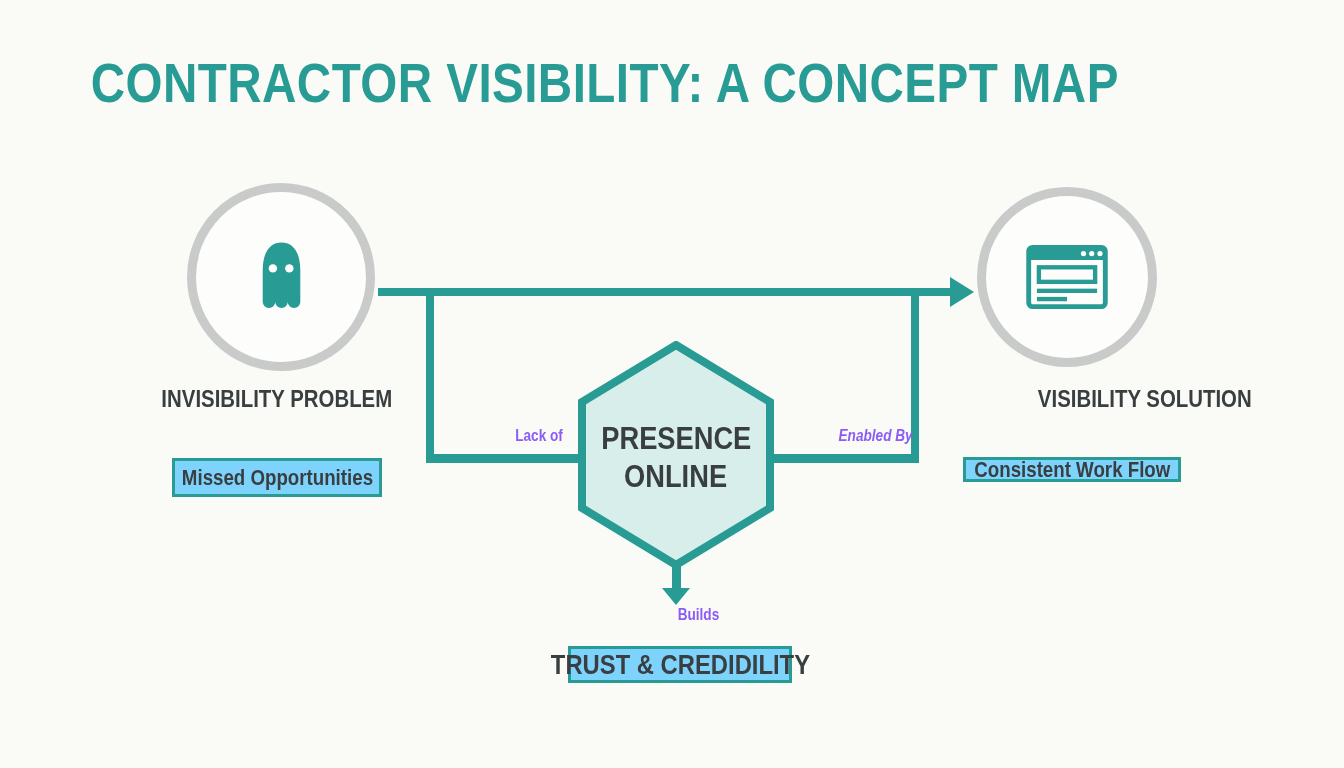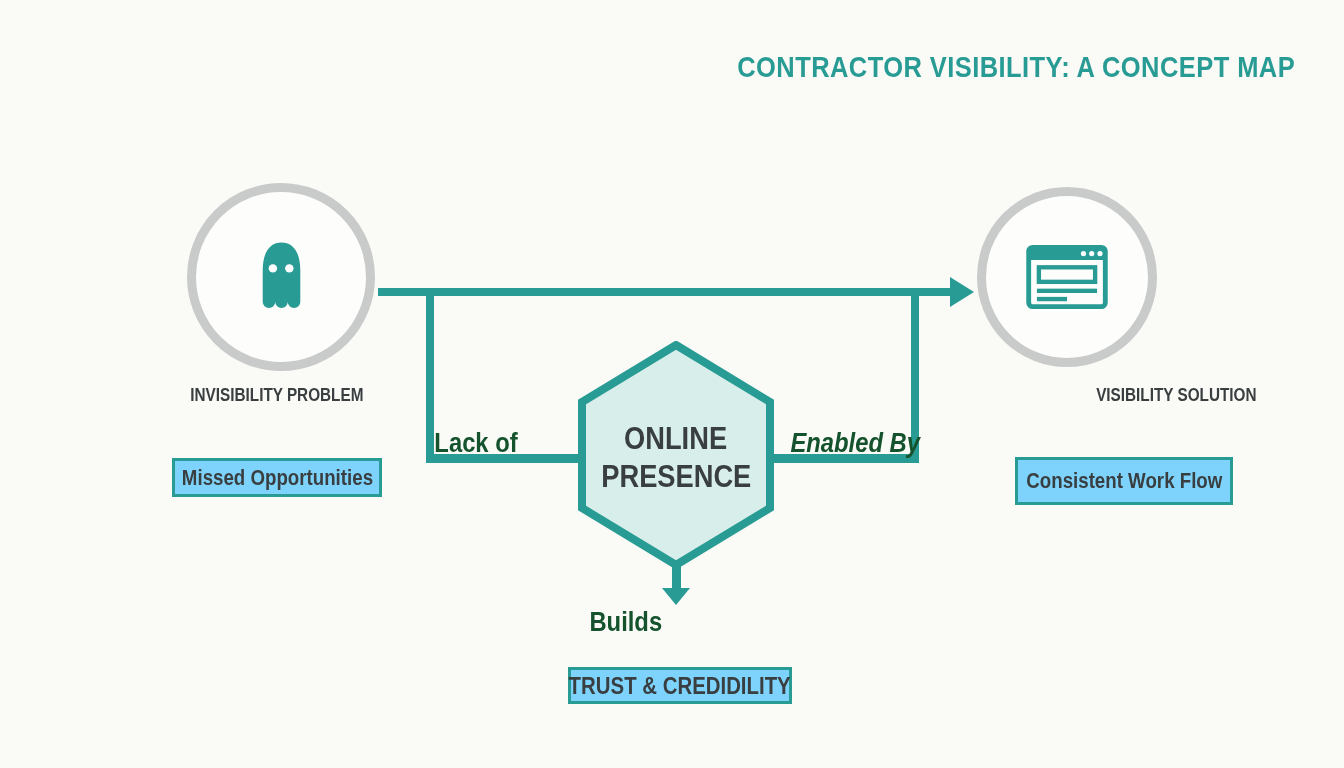--- a/index.html
+++ b/index.html
@@ -19,22 +19,22 @@
     transform: scaleX(0.85);
     transform-origin: center;
     white-space: nowrap;
   }
 
   .title {
     position: absolute;
     top: 50px;
     left: 0;
     width: 100%;
-    text-align: right;
-    font-size: 30px;
+    text-align: left;
+    font-size: 56px;
     font-weight: bold;
     color: #289c94;
     letter-spacing: 0.5px;
   }
 
   .circle {
     position: absolute;
     border-radius: 50%;
     border: 9px solid #c9cbca;
     background: #fdfdfc;
@@ -42,40 +42,40 @@
     align-items: center;
     justify-content: center;
   }
   .left-circle  { left: 187px; top: 183px; width: 188px; height: 188px; }
   .right-circle { left: 977px; top: 187px; width: 180px; height: 180px; }
 
   .heading {
     position: absolute;
     width: 400px;
     text-align: center;
-    font-size: 18px;
+    font-size: 24px;
     font-weight: bold;
     color: #393e41;
   }
   .left-heading  { left: 77px;  top: 385px; }
   .right-heading { left: 871px; top: 385px; text-align: right; }
 
   .tag-box {
     position: absolute;
     border: 3px solid #289c94;
     background: #7dd3fc;
     display: flex;
     align-items: center;
     justify-content: center;
     font-weight: bold;
     color: #393e41;
   }
   .left-box  { left: 172px; top: 458px; width: 210px; height: 39px; font-size: 22px; }
-  .right-box { left: 1015px; top: 457px; width: 218px; height: 48px; font-size: 22px; }
-  .trust-box { left: 568px; top: 646px; width: 224px; height: 37px; font-size: 24px; margin-top: 21px; }
+  .right-box { left: 963px; top: 457px; width: 218px; height: 25px; font-size: 22px; }
+  .trust-box { left: 568px; top: 646px; width: 224px; height: 37px; font-size: 28px; }
 
   .line { position: absolute; background: #289c94; }
   .main-arrow-shaft { left: 378px; top: 288px; width: 574px; height: 8px; }
   .left-vert        { left: 426px; top: 288px; width: 8px;   height: 175px; }
   .left-horiz       { left: 426px; top: 454px; width: 160px; height: 9px; }
   .right-vert       { left: 911px; top: 288px; width: 8px;   height: 175px; }
   .right-horiz      { left: 769px; top: 454px; width: 150px; height: 9px; }
   .down-shaft       { left: 672px; top: 558px; width: 9px;   height: 32px; }
 
   .arrowhead-right {
@@ -91,24 +91,24 @@
     left: 662px; top: 588px;
     width: 0; height: 0;
     border-top: 17px solid #289c94;
     border-left: 14px solid transparent;
     border-right: 14px solid transparent;
   }
 
   .edge-label {
     position: absolute;
     width: 140px;
-    text-align: left;
-    font-size: 28px;
-    font-weight: bold;
-    color: #14532d;
+    text-align: right;
+    font-size: 16px;
+    font-weight: bold;
+    color: #8b5cf6;
   }
   .label-lack    { left: 427px; top: 427px; }
   .label-enabled { left: 779px; top: 427px; font-style: italic; }
   .label-builds  { left: 583px; top: 606px; }
 
   .hexagon-svg { position: absolute; left: 578px; top: 341px; }
 
   .hex-label {
     position: absolute;
     left: 578px; top: 420px;
@@ -180,21 +180,21 @@
     <span class="cond">Enabled By</span>
   </div>
   <div class="edge-label label-builds">
     <span class="cond">Builds</span>
   </div>
 
   <svg class="hexagon-svg" width="196" height="228" viewBox="0 0 196 228">
     <polygon points="98,4 192,61 192,167 98,224 4,167 4,61" fill="#d8eeea" stroke="#289c94" stroke-width="8" stroke-linejoin="miter"></polygon>
   </svg>
   <div class="hex-label">
+    <div><span class="cond">PRESENCE</span></div>
     <div><span class="cond">ONLINE</span></div>
-    <div><span class="cond">PRESENCE</span></div>
   </div>
 
   <div class="tag-box trust-box">
     <span class="cond">TRUST &amp; CREDIDILITY</span>
   </div>
 
 </div>
 
 </body></html>

